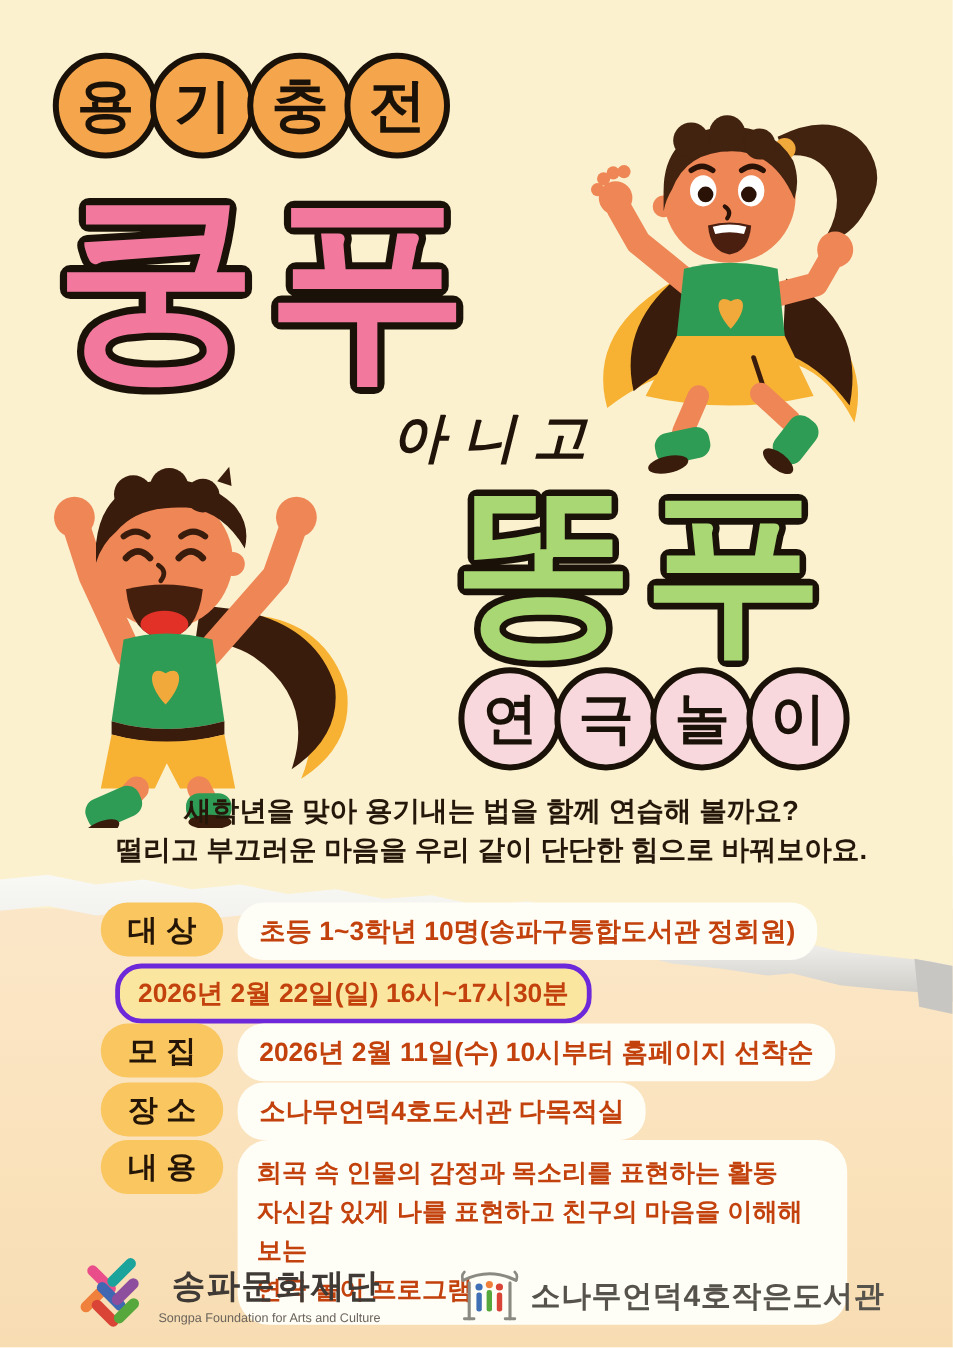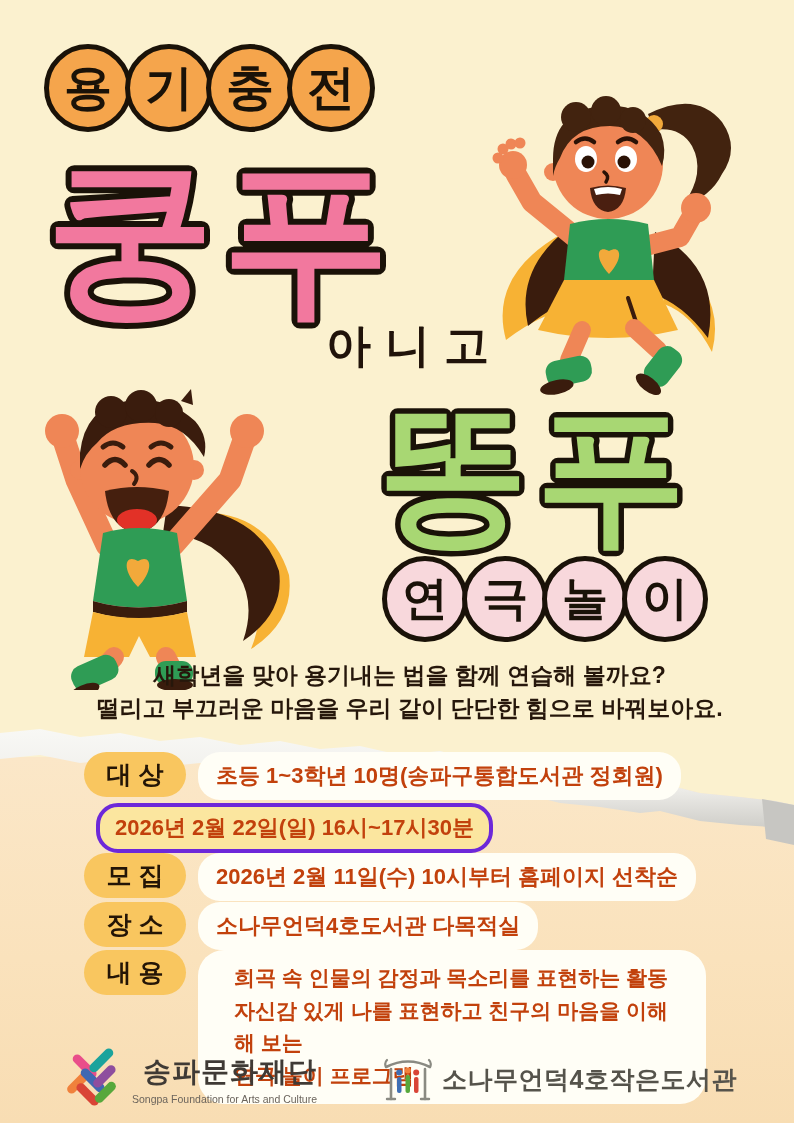--- a/index.html
+++ b/index.html
@@ -29,22 +29,22 @@
   .svg-title text{
     font-family:"Liberation Sans", sans-serif;font-weight:900;
     paint-order:stroke;stroke:#1A1208;stroke-linejoin:round;
     text-anchor:middle;
   }
   #title-pink{left:36px;top:136px;}
   #title-pink text{fill:#F2789E;font-size:168px;stroke-width:12px;letter-spacing:8px;}
   #title-green{left:362px;top:382px;}
   #title-green text{fill:#A8D773;font-size:150px;stroke-width:11px;letter-spacing:8px;}
   .connector{
-    position:absolute;left:326px;top:316px;z-index:2;
-    font-size:45px;font-weight:900;color:#20130A;letter-spacing:14px;white-space:nowrap;
+    position:absolute;left:326px;top:335px;z-index:2;
+    font-size:45px;font-weight:900;color:#20130A;letter-spacing:14px;white-space:nowrap;font-style:italic;
   }
   
   .description{
     position:absolute;left:0;right:0;top:659px;z-index:4;
     text-align:center;font-size:23px;font-weight:800;color:#26170B;line-height:1.44;margin-left:25px;
   }
   
   .peach{
     position:absolute;left:0;top:757px;width:794px;height:366px;z-index:0;
     background:linear-gradient(180deg,#FBE7C8 0%,#FAE2BC 55%,#F8DDB3 100%);
@@ -57,21 +57,21 @@
     flex:none;width:102px;height:45px;border-radius:23px;background:#F9C65F;
     display:flex;align-items:center;justify-content:center;
     font-size:25px;font-weight:900;color:#241506;white-space:nowrap;
   }
   .value{
     margin-left:12px;background:#FFFEF6;border-radius:22px;
     padding:9px 18px;font-size:22px;font-weight:800;color:#c2410c;white-space:nowrap;
   }
   .value.highlight{background:#FBE69F;border:4px solid #6d28d9;padding:6px 15px;}
   .value.multiline{
-    white-space:normal;border-radius:26px;padding:12px 36px;
+    white-space:normal;border-radius:26px;padding:12px 16px;
     font-size:21px;line-height:1.55;width:508px;
   }
   
   .footer-logo{position:absolute;display:flex;align-items:center;z-index:3;text-align:right;}
   #logo-left{left:60px;top:1048px;gap:10px;}
   #logo-left .logo-name{font-size:28px;font-weight:800;color:#3F3A35;letter-spacing:1px;}
   #logo-left .logo-sub{font-size:10.5px;color:#6B645C;margin-top:2px;}
   #logo-right{left:383px;top:1053px;gap:9px;}
   #logo-right .logo-name{font-size:25px;font-weight:700;color:#55534B;letter-spacing:0.5px;}
   .char-svg{position:absolute;z-index:2;}

